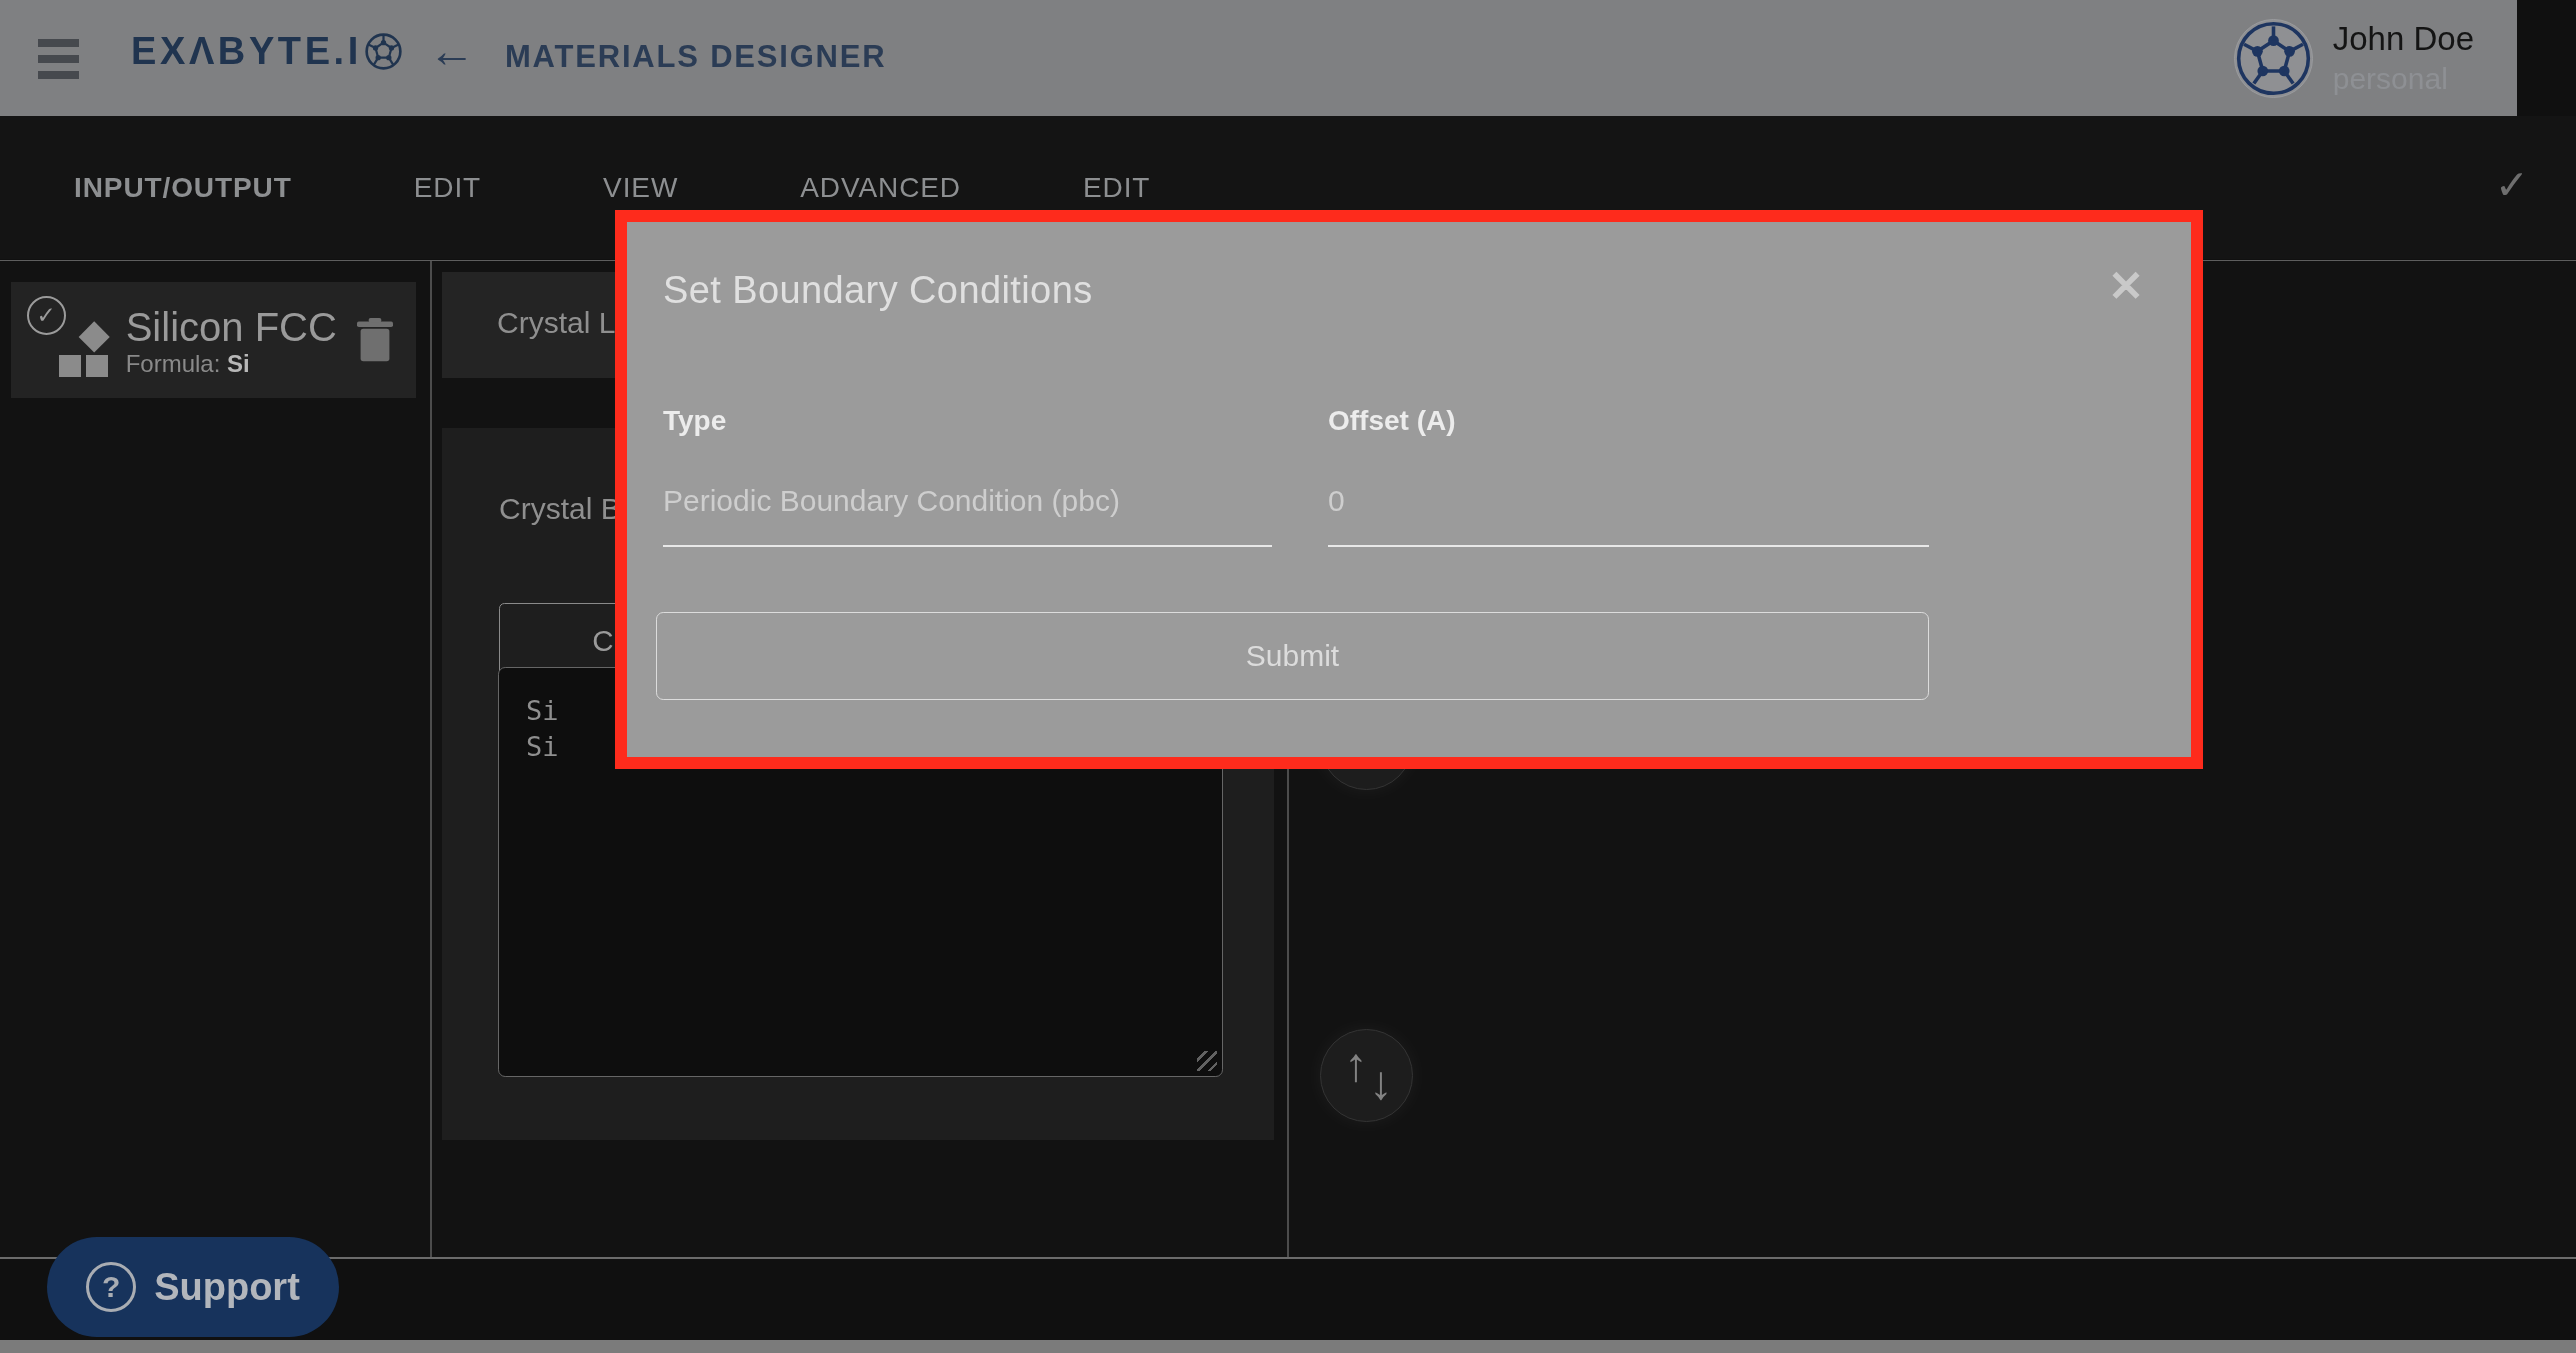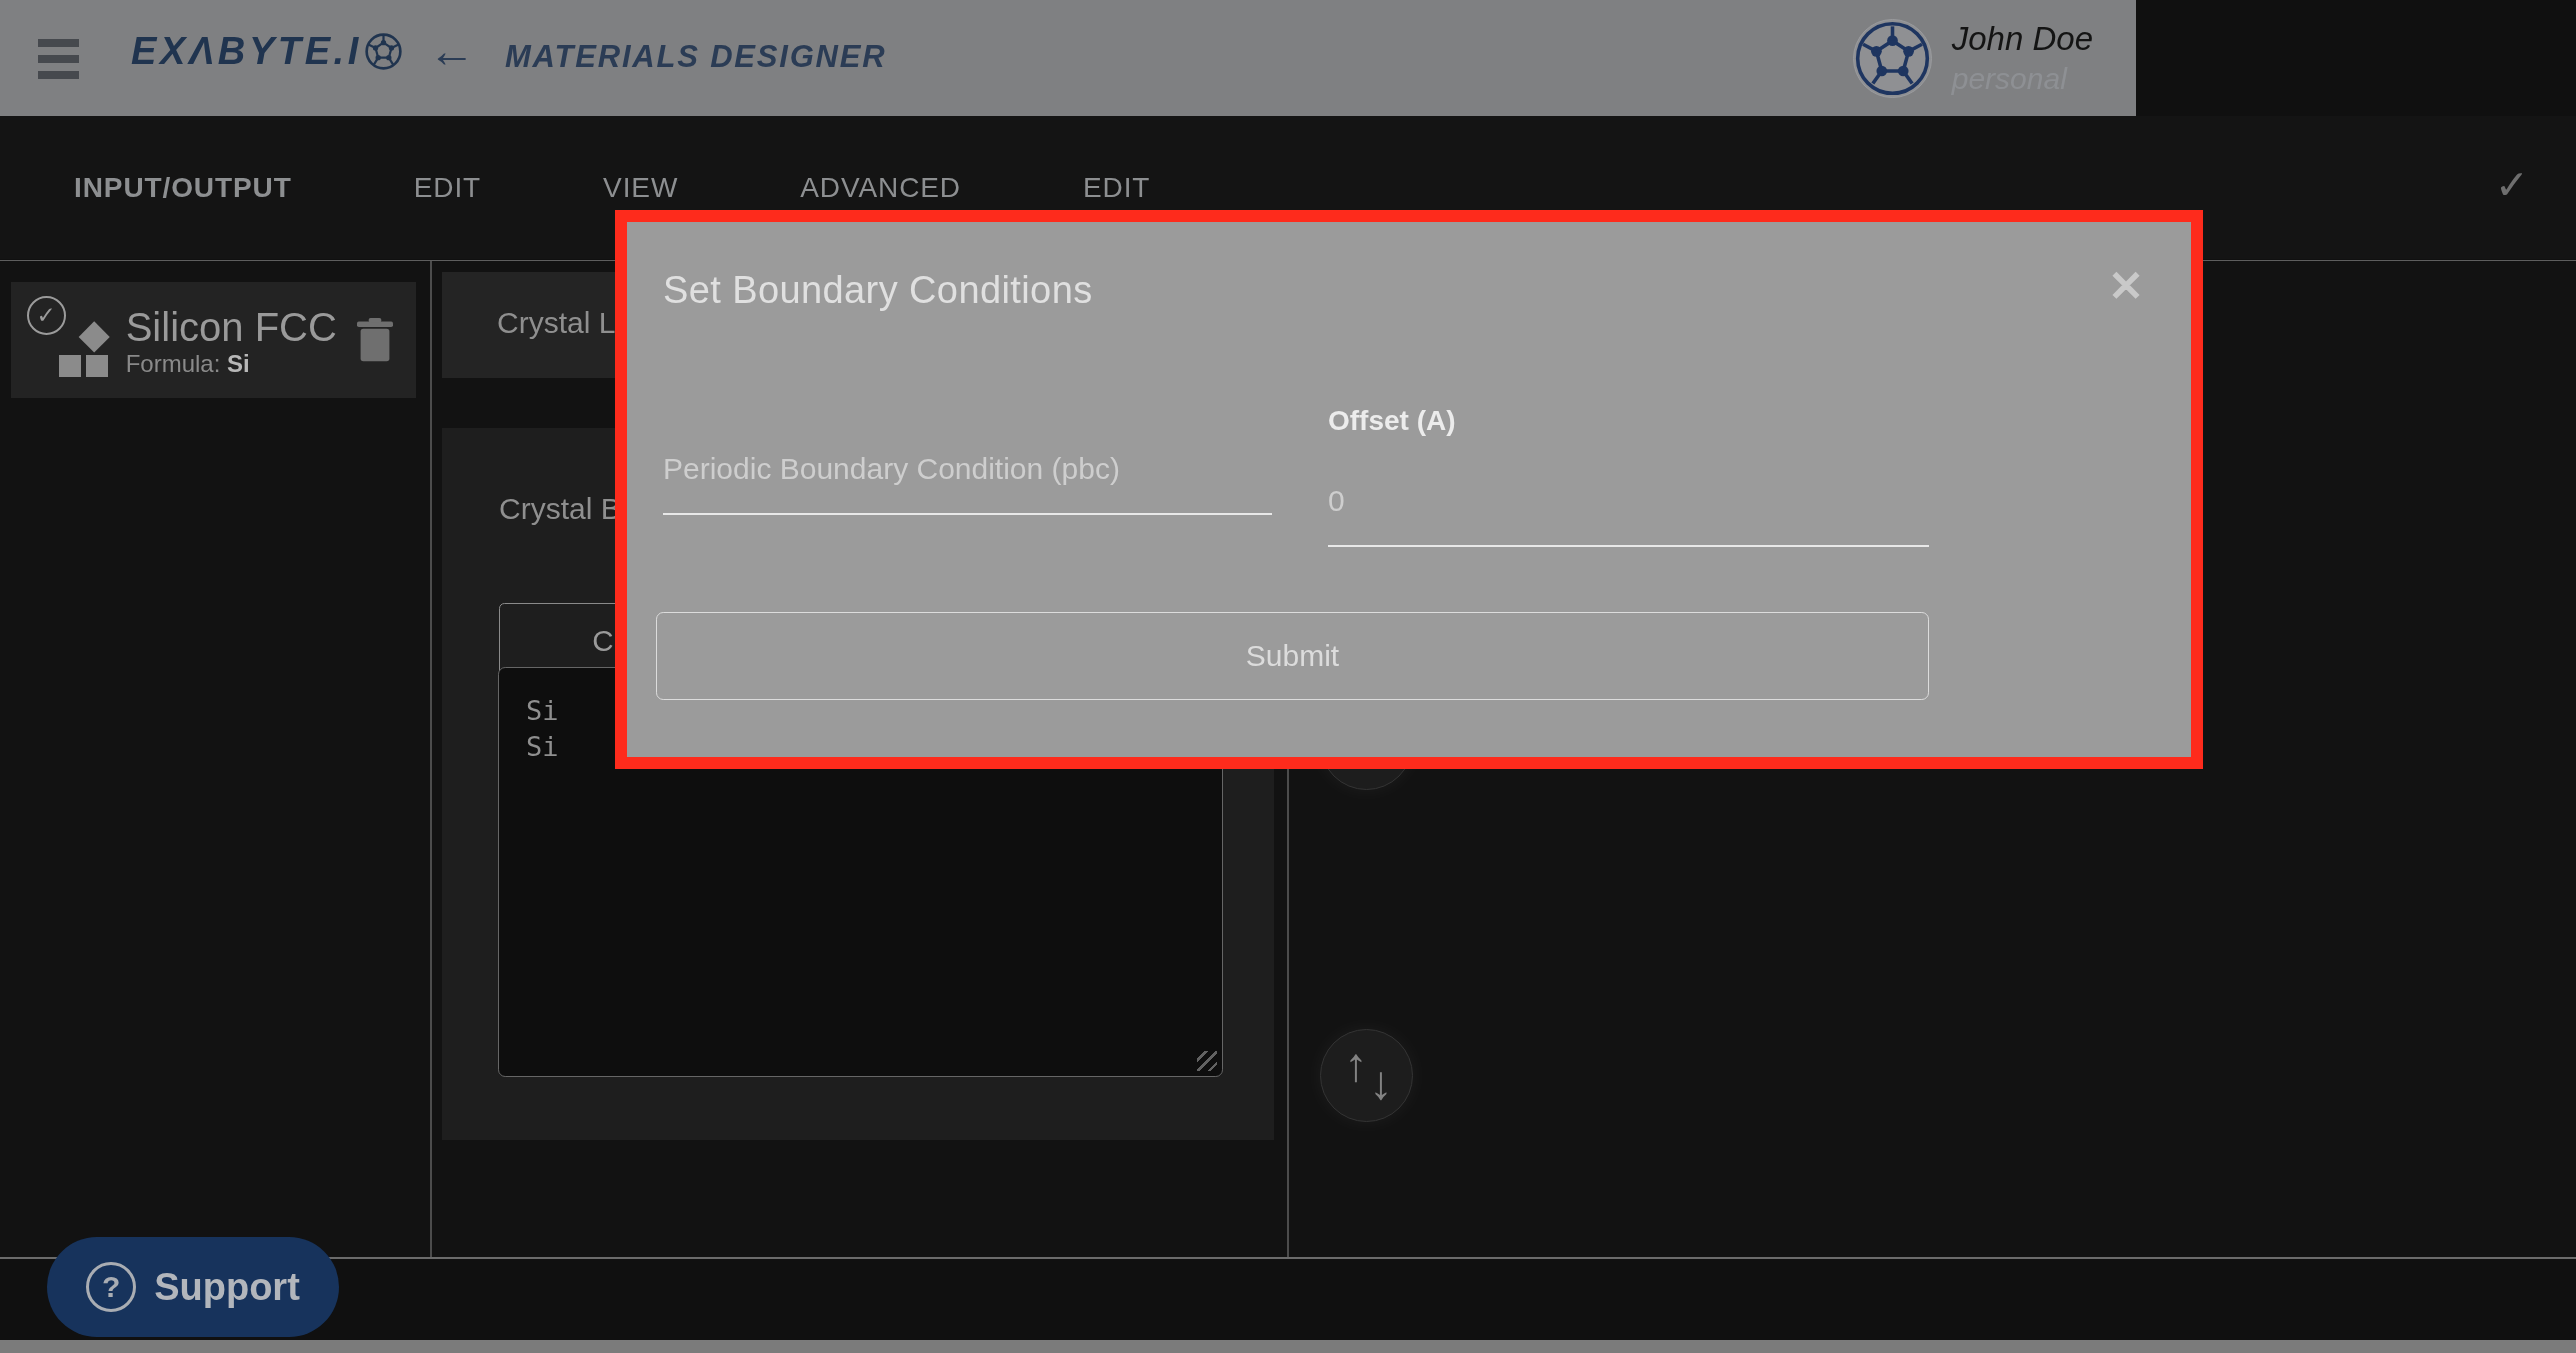--- a/index.html
+++ b/index.html
@@ -1,20 +1,20 @@
 <!DOCTYPE html>
 <html style="font-size:14.3px"><head>
 <meta charset="utf-8">
 <style>
   * { margin:0; padding:0; box-sizing:border-box; }
   html,body { width:2576px; height:1353px; background:#101010; overflow:hidden;
               font-family:"Liberation Sans", sans-serif; }
 
   
-  .appbar { position:absolute; left:0; top:0; width:2136px; height:116px; background:#7f8082;font-style:italic; }
+  .appbar { position:absolute; left:0; top:0; width:2517px; height:116px; background:#7f8082; }
   .hamburger { position:absolute; left:38px; top:39px; width:41px; height:39px; cursor:pointer; }
   .hamburger i { display:block; width:41px; height:8px; background:#46494e; margin-bottom:8px; }
   .brand { position:absolute; left:131px; top:29.5px; display:flex; align-items:center;
            color:#20344f; font-size:38px; font-weight:bold; letter-spacing:3.6px; }
   .brand svg { margin-left:1.8px; }
   .backarrow { position:absolute; left:428px; top:23px; font-size:47px; color:#2b3c55; font-weight:bold; }
   .pagetitle { position:absolute; left:505px; top:39px; font-size:31px; color:#2b3c55;
                font-weight:600; letter-spacing:1.8px; }
   .userblock { position:absolute; right:43px; top:0; height:116px; display:flex; align-items:center; }
   .avatar { width:79px; height:79px; border-radius:50%; background:#8f9093; border:1.8px solid #9a9b9e;
@@ -204,20 +204,21 @@
   <span class="qcircle">?</span>
   <span class="supportlabel">Support</span>
 </div>
 <div class="bottombar"></div>
 
 <div class="modal">
   <div class="modal-title">Set Boundary Conditions</div>
   <div class="modal-close">✕</div>
 
   <div class="fcol c1">
+    <div class="flabel">Type</div>
     <div class="fvalue">Periodic Boundary Condition (pbc)</div>
     <div class="funderline"></div>
   </div>
 
   <div class="fcol c2">
     <div class="flabel">Offset (A)</div>
     <div class="fvalue">0</div>
     <div class="funderline"></div>
   </div>
 

